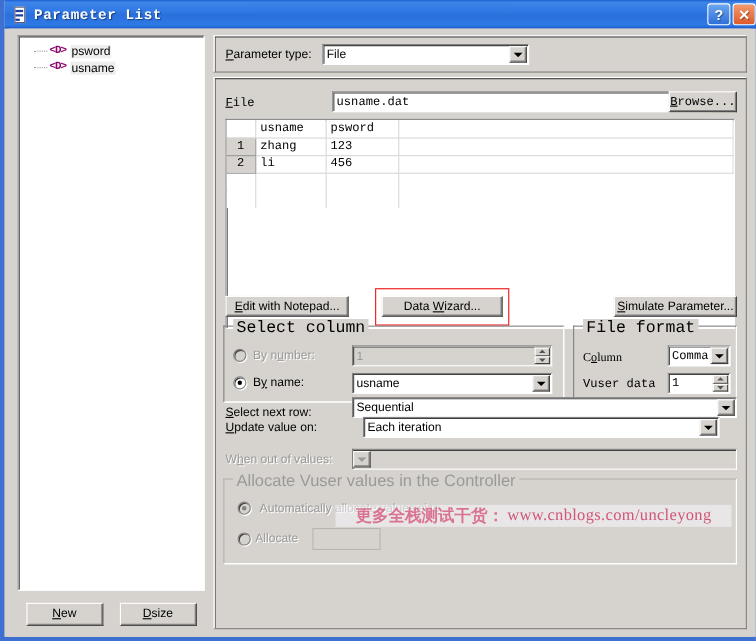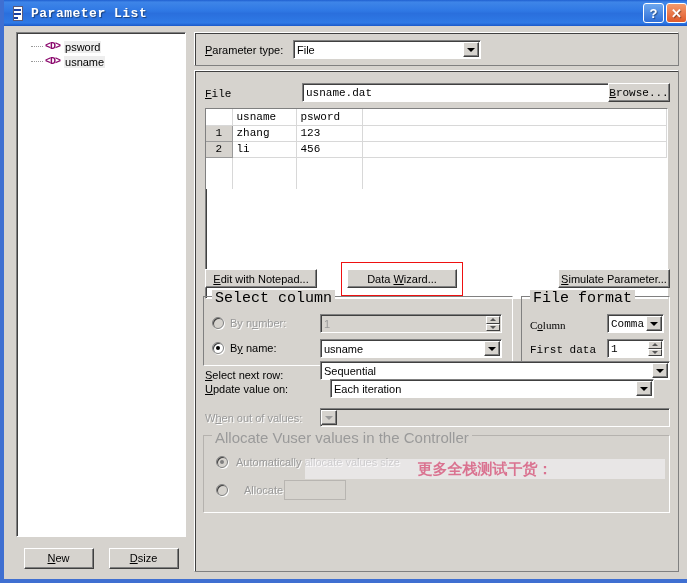--- a/index.html
+++ b/index.html
@@ -427,21 +427,21 @@
         <div class="groupbox" style="left:326px;top:225px;width:149px;height:70px;">
           <div class="gb-inner"></div>
           <div class="gb-title">File format</div>
           <div class="lbl mono" style="left:8px;top:22px;font-family:Liberation Serif, serif;">C<span class="u">o</span>lumn</div>
           <div class="field mono" style="position:absolute;left:85px;top:17px;width:57px;height:19px;">
             <span class="val">Comma</span>
             <span class="combo-arrow">
                 <span class="arrow-dn"></span>
               </span>
           </div>
-          <div class="lbl mono" style="left:8px;top:47px;">First data</div>
+          <div class="lbl mono" style="left:8px;top:47px;">Vuser data</div>
           <div class="field mono" style="position:absolute;left:85px;top:42px;width:57px;height:19px;">
             <span class="val">1</span>
             <span class="spin">
                 <div>
                   <span class="arrow-up-s"></span>
                 </div>
                 <div>
                   <span class="arrow-dn-s"></span>
                 </div>
               </span>
@@ -481,27 +481,28 @@
           <div class="gb-inner"></div>
           <div class="gb-title" style="color:#9a9a9a;font-family:'Liberation Sans',sans-serif;">Allocate Vuser values in the Controller</div>
           <div style="position:absolute;left:12px;top:20px;display:flex;align-items:center;">
             <span class="radio dis">
                 <span class="dot"></span>
               </span>
             <span class="lbl disabled" style="position:static;margin-left:8px;">Automatically allocate values size</span>
           </div>
           <div style="position:absolute;left:12px;top:48px;display:flex;align-items:center;">
             <span class="radio dis"></span>
-            <span class="lbl disabled" style="position:static;margin-left:16px;">Allocate</span>
+            <span class="lbl disabled" style="position:static;margin-left:4px;">Allocate</span>
           </div>
           <div class="field disabled" style="position:absolute;left:80px;top:44px;width:62px;height:20px;border-color:#b8b5b1;box-shadow:none;">
             <span class="val"></span>
           </div>
         </div>
 
         <div id="watermark">
           <span class="cn">更多全栈测试干货：</span>
+          <span class="en">www.cnblogs.com/uncleyong</span>
         </div>
 
       </div>
     </div>
   </div>
 </div>
 
 </body></html>

